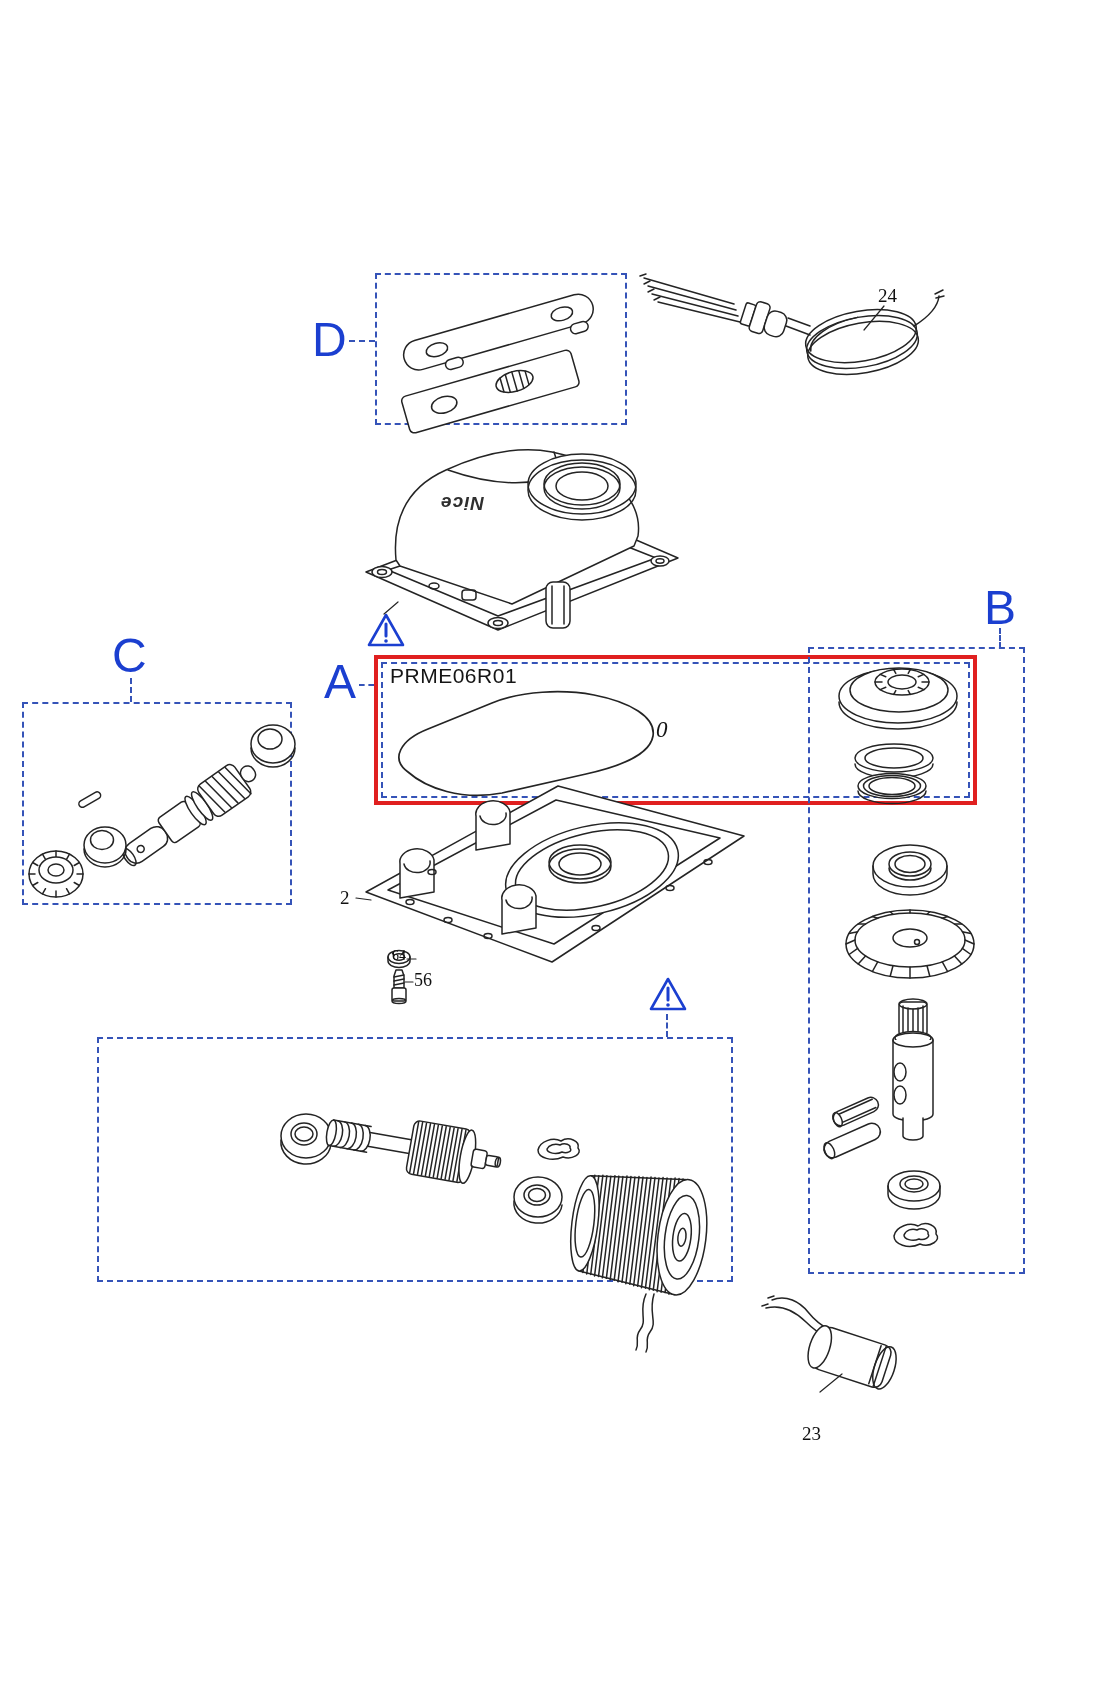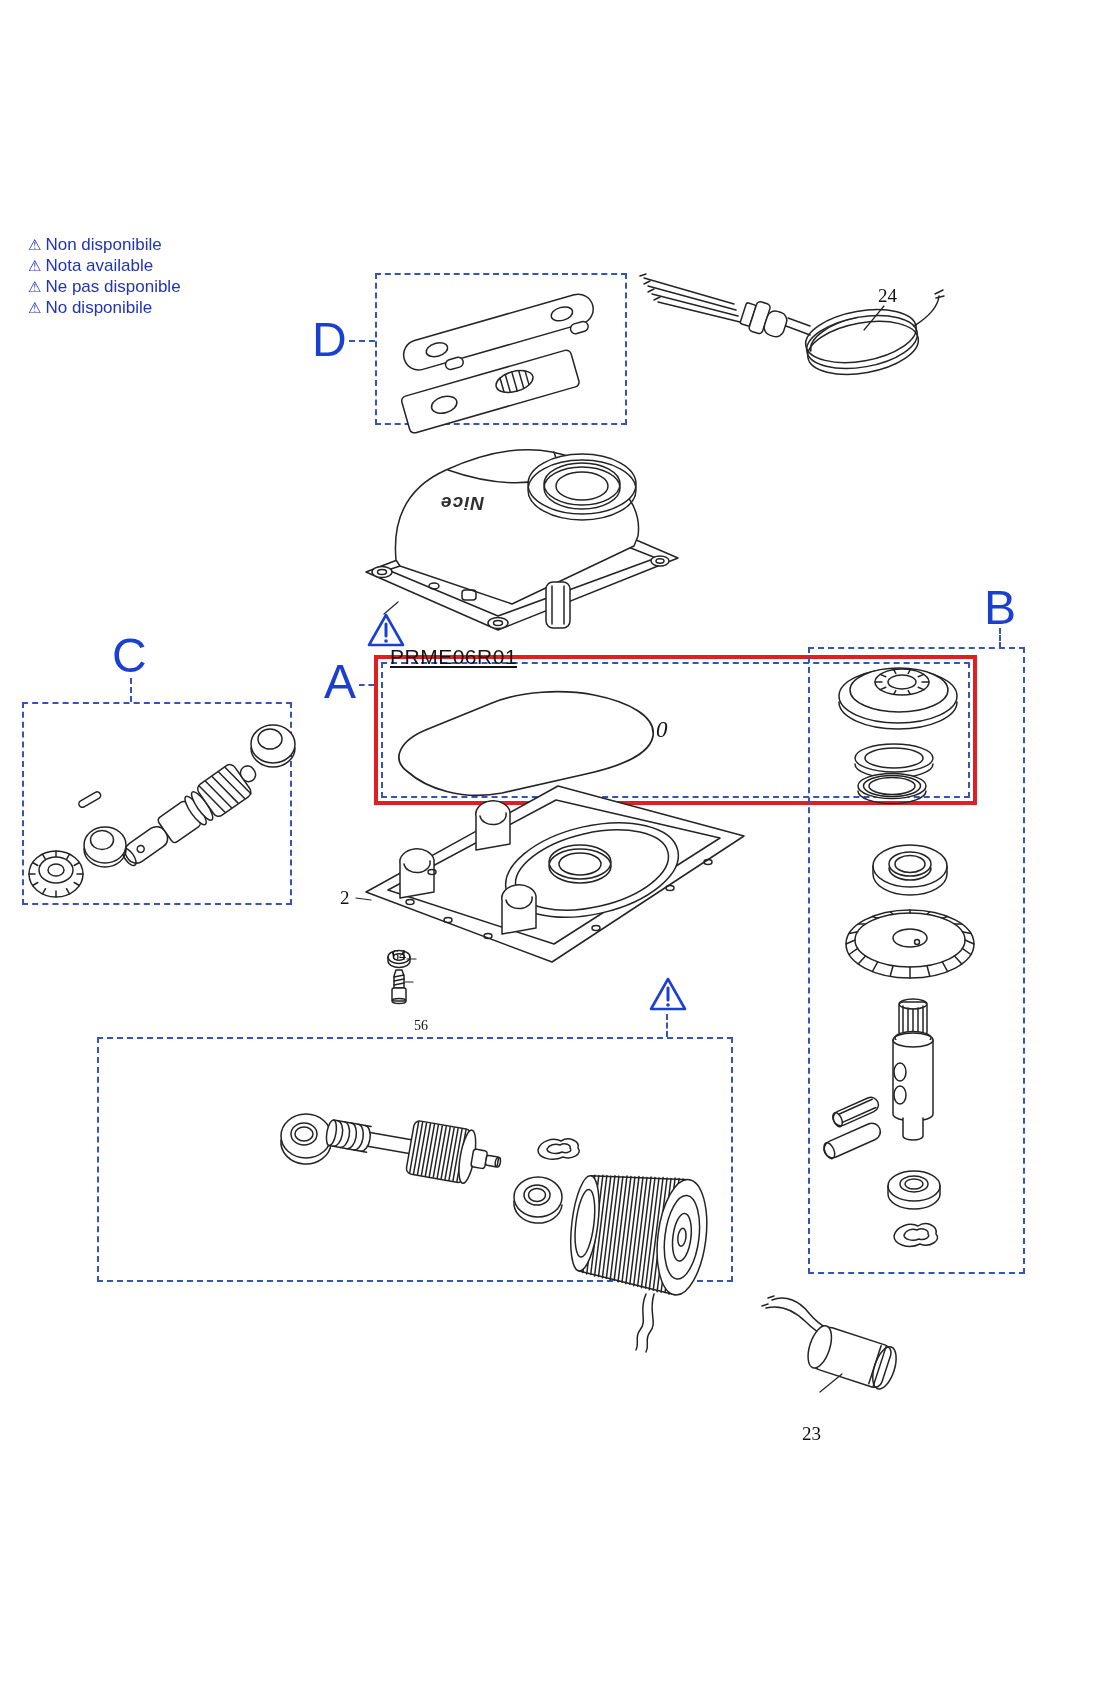--- a/index.html
+++ b/index.html
@@ -22,26 +22,20 @@
   .code{color:#151515;font-size:21px;line-height:1;letter-spacing:0.5px;}
   .zero{color:#151515;font-family:"Liberation Serif",serif;font-style:italic;font-size:23px;line-height:1;}
   .brand{color:#2f2f2f;font-size:19px;font-weight:bold;font-style:italic;letter-spacing:1px;
          transform:rotate(180deg);transform-origin:center;}
 </style>
 </head>
 <body>
 
 <div id="page">
 
-  <div class="abs notes">
-    <div class="note-line"><span class="wicon">⚠</span><span>Non disponibile</span></div>
-    <div class="note-line"><span class="wicon">⚠</span><span>Nota available</span></div>
-    <div class="note-line"><span class="wicon">⚠</span><span>Ne pas disponible</span></div>
-    <div class="note-line"><span class="wicon">⚠</span><span>No disponibile</span></div>
-  </div>
 
   <div class="abs grp-letter" style="left:312px;top:316px;">D</div>
   <div class="abs conn-h" style="left:349px;top:340px;width:26px;"></div>
   <div class="abs dashbox" style="left:375px;top:273px;width:252px;height:152px;"></div>
   <svg class="lineart" style="left:382px;top:280px;" width="240" height="140">
     <g transform="rotate(-16 120 50)">
       <rect class="fillw" x="18" y="36" width="196" height="30" rx="15"></rect>
       <ellipse class="fillw" cx="52" cy="51" rx="11" ry="6.5"></ellipse>
       <ellipse class="fillw" cx="182" cy="51" rx="11" ry="6.5"></ellipse>
       <rect class="fillw" x="56" y="64" width="18" height="10" rx="5"></rect>
@@ -115,21 +109,21 @@
   <svg class="lineart" style="left:366px;top:612px;" width="40" height="37">
     <path d="M20,3 L37,33 L3,33 Z" style="stroke:#1b3fd0;stroke-width:2.6;"></path>
     <line x1="20" y1="12" x2="20" y2="24" style="stroke:#1b3fd0;stroke-width:3;"></line>
     <circle cx="20" cy="29" r="1.8" style="fill:#1b3fd0;stroke:none;"></circle>
   </svg>
 
   <div class="abs grp-letter" style="left:324px;top:658px;">A</div>
   <div class="abs conn-h" style="left:359px;top:684px;width:15px;"></div>
   <div class="abs dashbox" style="left:381px;top:662px;width:589px;height:136px;"></div>
   <div class="abs redbox" style="left:374px;top:655px;width:603px;height:150px;"></div>
-  <div class="abs code" style="left:390px;top:646px;text-decoration:underline;">PRME06R01</div>
+  <div class="abs code" style="left:390px;top:665px;">PRME06R01</div>
   <svg class="lineart" style="left:372px;top:682px;" width="312" height="120">
     <path d="M36,90 C18,77 28,58 56,47 L120,21 C150,9 190,7 222,13 C258,20 284,35 281,54 C278,72 250,84 214,92 L130,111 C90,119 54,106 36,90 Z" style="stroke-width:1.7;"></path>
   </svg>
   <div class="abs zero" style="left:656px;top:718px;">0</div>
 
   <div class="abs grp-letter" style="left:984px;top:584px;">B</div>
   <div class="abs conn-v" style="left:999px;top:628px;height:20px;"></div>
   <div class="abs dashbox" style="left:808px;top:647px;width:217px;height:627px;"></div>
 
   <svg class="lineart" style="left:832px;top:658px;" width="136" height="142">
@@ -311,21 +305,21 @@
   </svg>
   <div class="abs callout" style="left:392px;top:949px;font-size:14px;">64</div>
   <svg class="lineart" style="left:388px;top:968px;" width="22" height="36">
     <path class="fillw" d="M8,2 L14,2 L16,8 L16,20 L6,20 L6,8 Z"></path>
     <line x1="6" y1="9" x2="16" y2="7"></line>
       <line x1="6" y1="13" x2="16" y2="11"></line>
     <line x1="6" y1="17" x2="16" y2="15"></line>
     <rect class="fillw" x="4" y="20" width="14" height="13" rx="2"></rect>
     <ellipse cx="11" cy="33" rx="7" ry="2.5"></ellipse>
   </svg>
-  <div class="abs callout" style="left:414px;top:971px;font-size:14px;margin-top:48px;">56</div>
+  <div class="abs callout" style="left:414px;top:971px;font-size:18px;">56</div>
 
   <svg class="lineart" style="left:648px;top:976px;" width="40" height="37">
     <path d="M20,3 L37,33 L3,33 Z" style="stroke:#1b3fd0;stroke-width:2.6;"></path>
     <line x1="20" y1="12" x2="20" y2="24" style="stroke:#1b3fd0;stroke-width:3;"></line>
     <circle cx="20" cy="29" r="1.8" style="fill:#1b3fd0;stroke:none;"></circle>
   </svg>
   <div class="abs conn-v" style="left:666px;top:1014px;height:23px;"></div>
 
   <div class="abs dashbox" style="left:97px;top:1037px;width:636px;height:245px;"></div>
 

